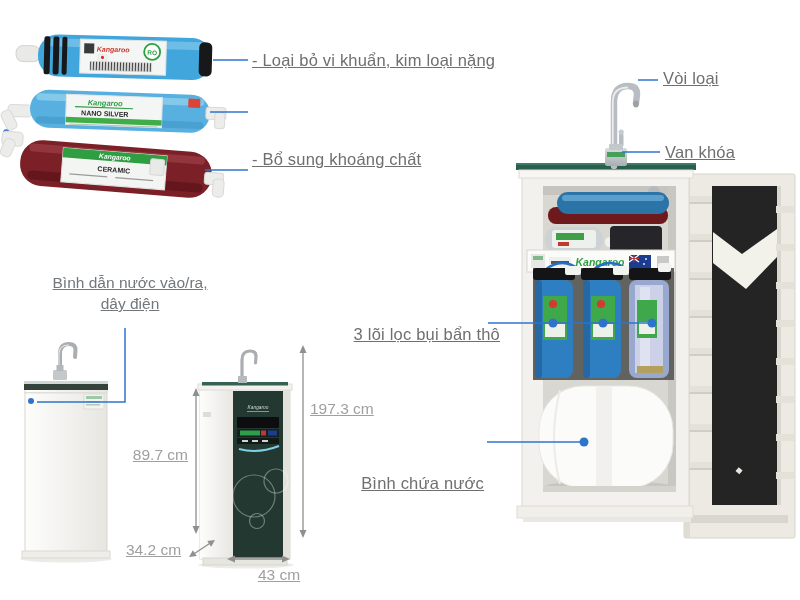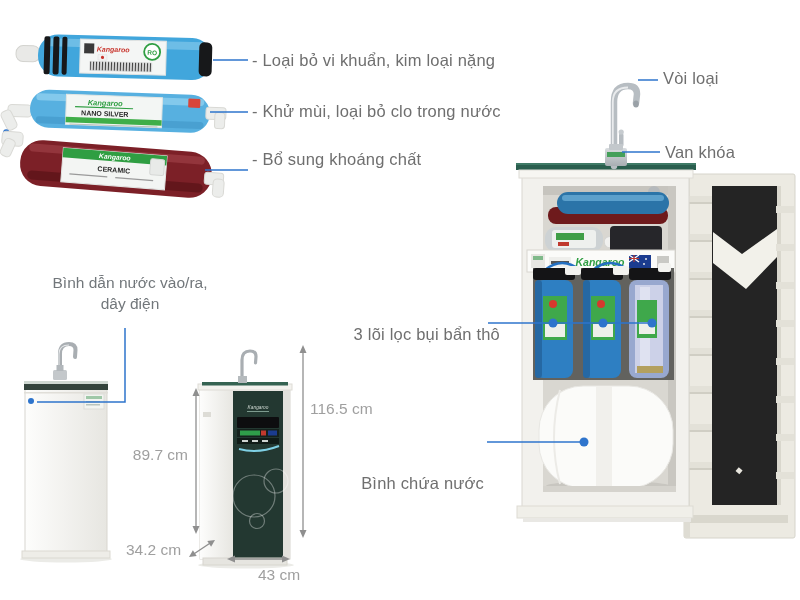--- a/index.html
+++ b/index.html
@@ -1,21 +1,21 @@
 <!DOCTYPE html>
 <html><head>
 <meta charset="utf-8">
 <style>
   html,body{margin:0;padding:0;background:#fff;}
   #stage{
     position:relative;width:800px;height:600px;background:#ffffff;overflow:hidden;
     font-family:"Liberation Sans","DejaVu Sans",sans-serif;
   }
   #art{position:absolute;left:0;top:0;}
-  .txt{position:absolute;white-space:nowrap;}
+  .txt{position:absolute;white-space:nowrap;text-decoration:underline;}
   .callout{font-size:16.5px;color:#6f6f6f;letter-spacing:.2px;}
   .dim{font-size:15.5px;color:#9f9f9f;}
   .note{font-size:15.5px;color:#72777b;text-align:center;line-height:21px;}
   .r{text-align:right;}
 </style>
 </head>
 <body>
 
 <div id="stage">
 
@@ -301,31 +301,30 @@
     <circle cx="553" cy="323" r="4.5" fill="#2e74cc" stroke="none"></circle>
     <circle cx="603" cy="323" r="4.5" fill="#2e74cc" stroke="none"></circle>
     <circle cx="652" cy="323" r="4.5" fill="#2e74cc" stroke="none"></circle>
     <line x1="487" y1="442" x2="584" y2="442"></line>
     <circle cx="584" cy="442" r="4.5" fill="#2e74cc" stroke="none"></circle>
     <polyline points="125,328 125,402 37,402" fill="none"></polyline>
   </g>
 </svg>
 
   <div class="txt callout" style="left:252px;top:51px;">- Loại bỏ vi khuẩn, kim loại nặng</div>
-  <div class="txt callout" style="left:252px;top:102px;">- Khử mùi, loại bỏ clo trong nước</div>
   <div class="txt callout" style="left:252px;top:150px;">- Bổ sung khoáng chất</div>
 
   <div class="txt note" style="left:20px;top:272px;width:220px;">
     <div>Bình dẫn nước vào/ra,</div>
     <div>dây điện</div>
   </div>
 
   <div class="txt callout" style="left:663px;top:69px;">Vòi loại</div>
   <div class="txt callout" style="left:665px;top:143px;">Van khóa</div>
   <div class="txt callout r" style="left:316px;top:313px;width:184px;margin-top:12px;">3 lõi lọc bụi bẩn thô</div>
   <div class="txt callout r" style="left:300px;top:428px;width:184px;margin-top:46px;">Bình chứa nước</div>
 
-  <div class="txt dim" style="left:310px;top:400px;">116.5 cm</div>
+  <div class="txt dim" style="left:310px;top:400px;">197.3 cm</div>
   <div class="txt dim r" style="left:100px;top:446px;width:88px;">89.7 cm</div>
   <div class="txt dim" style="left:126px;top:541px;">34.2 cm</div>
   <div class="txt dim" style="left:258px;top:566px;">43 cm</div>
 
 </div>
 
 </body></html>

